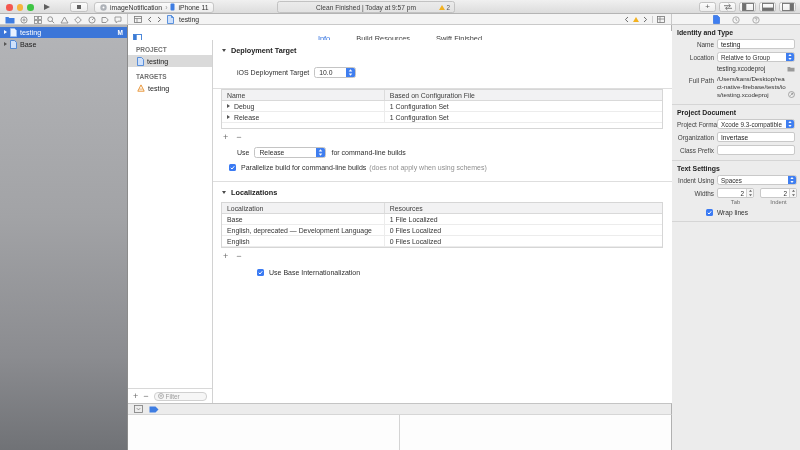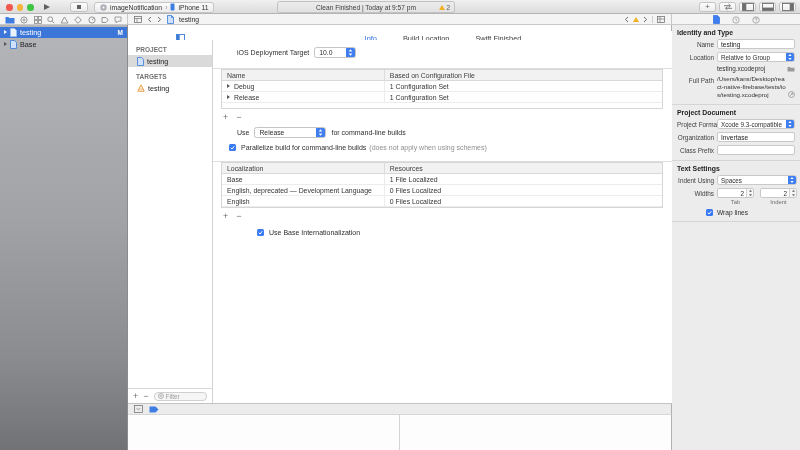--- a/index.html
+++ b/index.html
@@ -58,21 +58,21 @@
     background:linear-gradient(#b4b5b8 0%, #a2a3a6 45%, #8b8c90 78%, #707276 100%);
     border-right:1px solid #8b8b8b; }
   .nav-row { height:10.5px; display:flex; align-items:center; gap:3px; padding:0 4px; font-size:7.2px; color:#1c1c1c; margin-top:1.5px; }
   .nav-row.sel { background:#3c76d8; color:#fff; margin-top:2px; }
   .nav-badge { margin-left:auto; font-size:6.5px; font-weight:bold; }
   .tri-r { width:0; height:0; border-top:2.5px solid transparent; border-bottom:2.5px solid transparent; border-left:3.5px solid #565656; }
   .tri-r.w { border-left-color:#fff; }
   .tri-d { width:0; height:0; border-left:2.8px solid transparent; border-right:2.8px solid transparent; border-top:3.8px solid #4a4a4a; }
   
   .editor { position:absolute; left:128px; top:25px; width:544px; height:378px; background:#fff; border-right:1px solid #b0b0b0; }
-  .ed-header { position:absolute; left:0; top:6px; width:544px; height:15px; border-bottom:1px solid #cfcfcf; background:#fff;margin-left:43px; }
+  .ed-header { position:absolute; left:0; top:6px; width:544px; height:15px; border-bottom:1px solid #cfcfcf; background:#fff; }
   .ed-toggle { position:absolute; left:5px; top:3px; }
   .ed-tabs { position:absolute; left:0; top:0; width:100%; height:15px; display:flex; align-items:center; justify-content:center; gap:26px; font-size:7.4px; color:#3b3b3b; }
   .ed-tab.active { color:#2e6fdf; }
   .psidebar { position:absolute; left:0; top:15px; width:85px; height:363px; background:#fff; border-right:1px solid #d2d2d2; }
   .ps-head { font-size:6.5px; font-weight:bold; color:#727272; padding:6px 0 2px 8px; }
   .ps-row { height:12px; display:flex; align-items:center; gap:3px; padding-left:9px; font-size:7.2px; color:#1d1d1d; }
   .ps-row.sel { background:#dadada; }
   .ps-filterbar { position:absolute; left:0; bottom:0; width:100%; height:15px; border-top:1px solid #d8d8d8;
     display:flex; align-items:center; gap:5px; padding:0 5px; }
   .pm { font-size:9px; color:#6e6e6e; line-height:1; }
@@ -338,21 +338,21 @@
   <div class="editor">
     <div class="ed-header">
       <span class="ed-toggle icb">
         <svg width="9" height="9">
             <rect x="0.5" y="0.5" width="8" height="8" fill="none" stroke="#3a7bd5" stroke-width="0.9"></rect>
             <rect x="0.9" y="0.9" width="2.8" height="7.2" fill="#3a7bd5"></rect>
           </svg>
       </span>
       <div class="ed-tabs">
         <span class="ed-tab active">Info</span>
-        <span class="ed-tab">Build Location</span>
+        <span class="ed-tab">Build Resources</span>
         <span class="ed-tab">Swift Finished</span>
       </div>
     </div>
 
     <div class="psidebar">
       <div class="ps-head">PROJECT</div>
       <div class="ps-row sel">
         <span class="icb">
           <svg width="7" height="9">
               <path d="M0.5 0.5h4l2 2v6h-6z" fill="#cfe1fb" stroke="#3a7bd5" stroke-width="0.8"></path>
@@ -380,20 +380,24 @@
                 <path d="M1.8 2.4h2.4M2.3 3.5h1.4" stroke="#a0a0a0" stroke-width="0.7"></path>
               </svg>
           </span>
           <span>Filter</span>
         </span>
       </div>
     </div>
 
     <div class="content">
 
+      <div class="sect-head">
+        <span class="tri-d"></span>
+        <span>Deployment Target</span>
+      </div>
       <div class="row-line" style="padding:7px 0 10px 24px;">
         <span>iOS Deployment Target</span>
         <span class="pop" style="width:42px;">
           <span class="pop-val">10.0</span>
           <span class="popcap">
             <svg width="7" height="9">
                 <path d="M3.5 1.2 5.3 3.4H1.7z" fill="#fff"></path>
                 <path d="M3.5 7.8 1.7 5.6h3.6z" fill="#fff"></path>
               </svg>
           </span>
@@ -443,20 +447,24 @@
         <span class="chk">
           <svg width="5" height="5" viewBox="0 0 10 10">
               <path d="M1.5 5.5 4 8 8.5 2.5" stroke="#fff" stroke-width="2" fill="none"></path>
             </svg>
         </span>
         <span>Parallelize build for command-line builds</span>
         <span class="note" style="margin-left:-2px;">(does not apply when using schemes)</span>
       </div>
 
       <div class="sect-rule"></div>
+      <div class="sect-head">
+        <span class="tri-d"></span>
+        <span>Localizations</span>
+      </div>
       <div class="tbl">
         <div class="tbl-hd">
           <span class="c1">Localization</span>
           <span class="c2">Resources</span>
         </div>
         <div class="tbl-row">
           <span class="c1">Base</span>
           <span class="c2">1 File Localized</span>
         </div>
         <div class="tbl-row">

